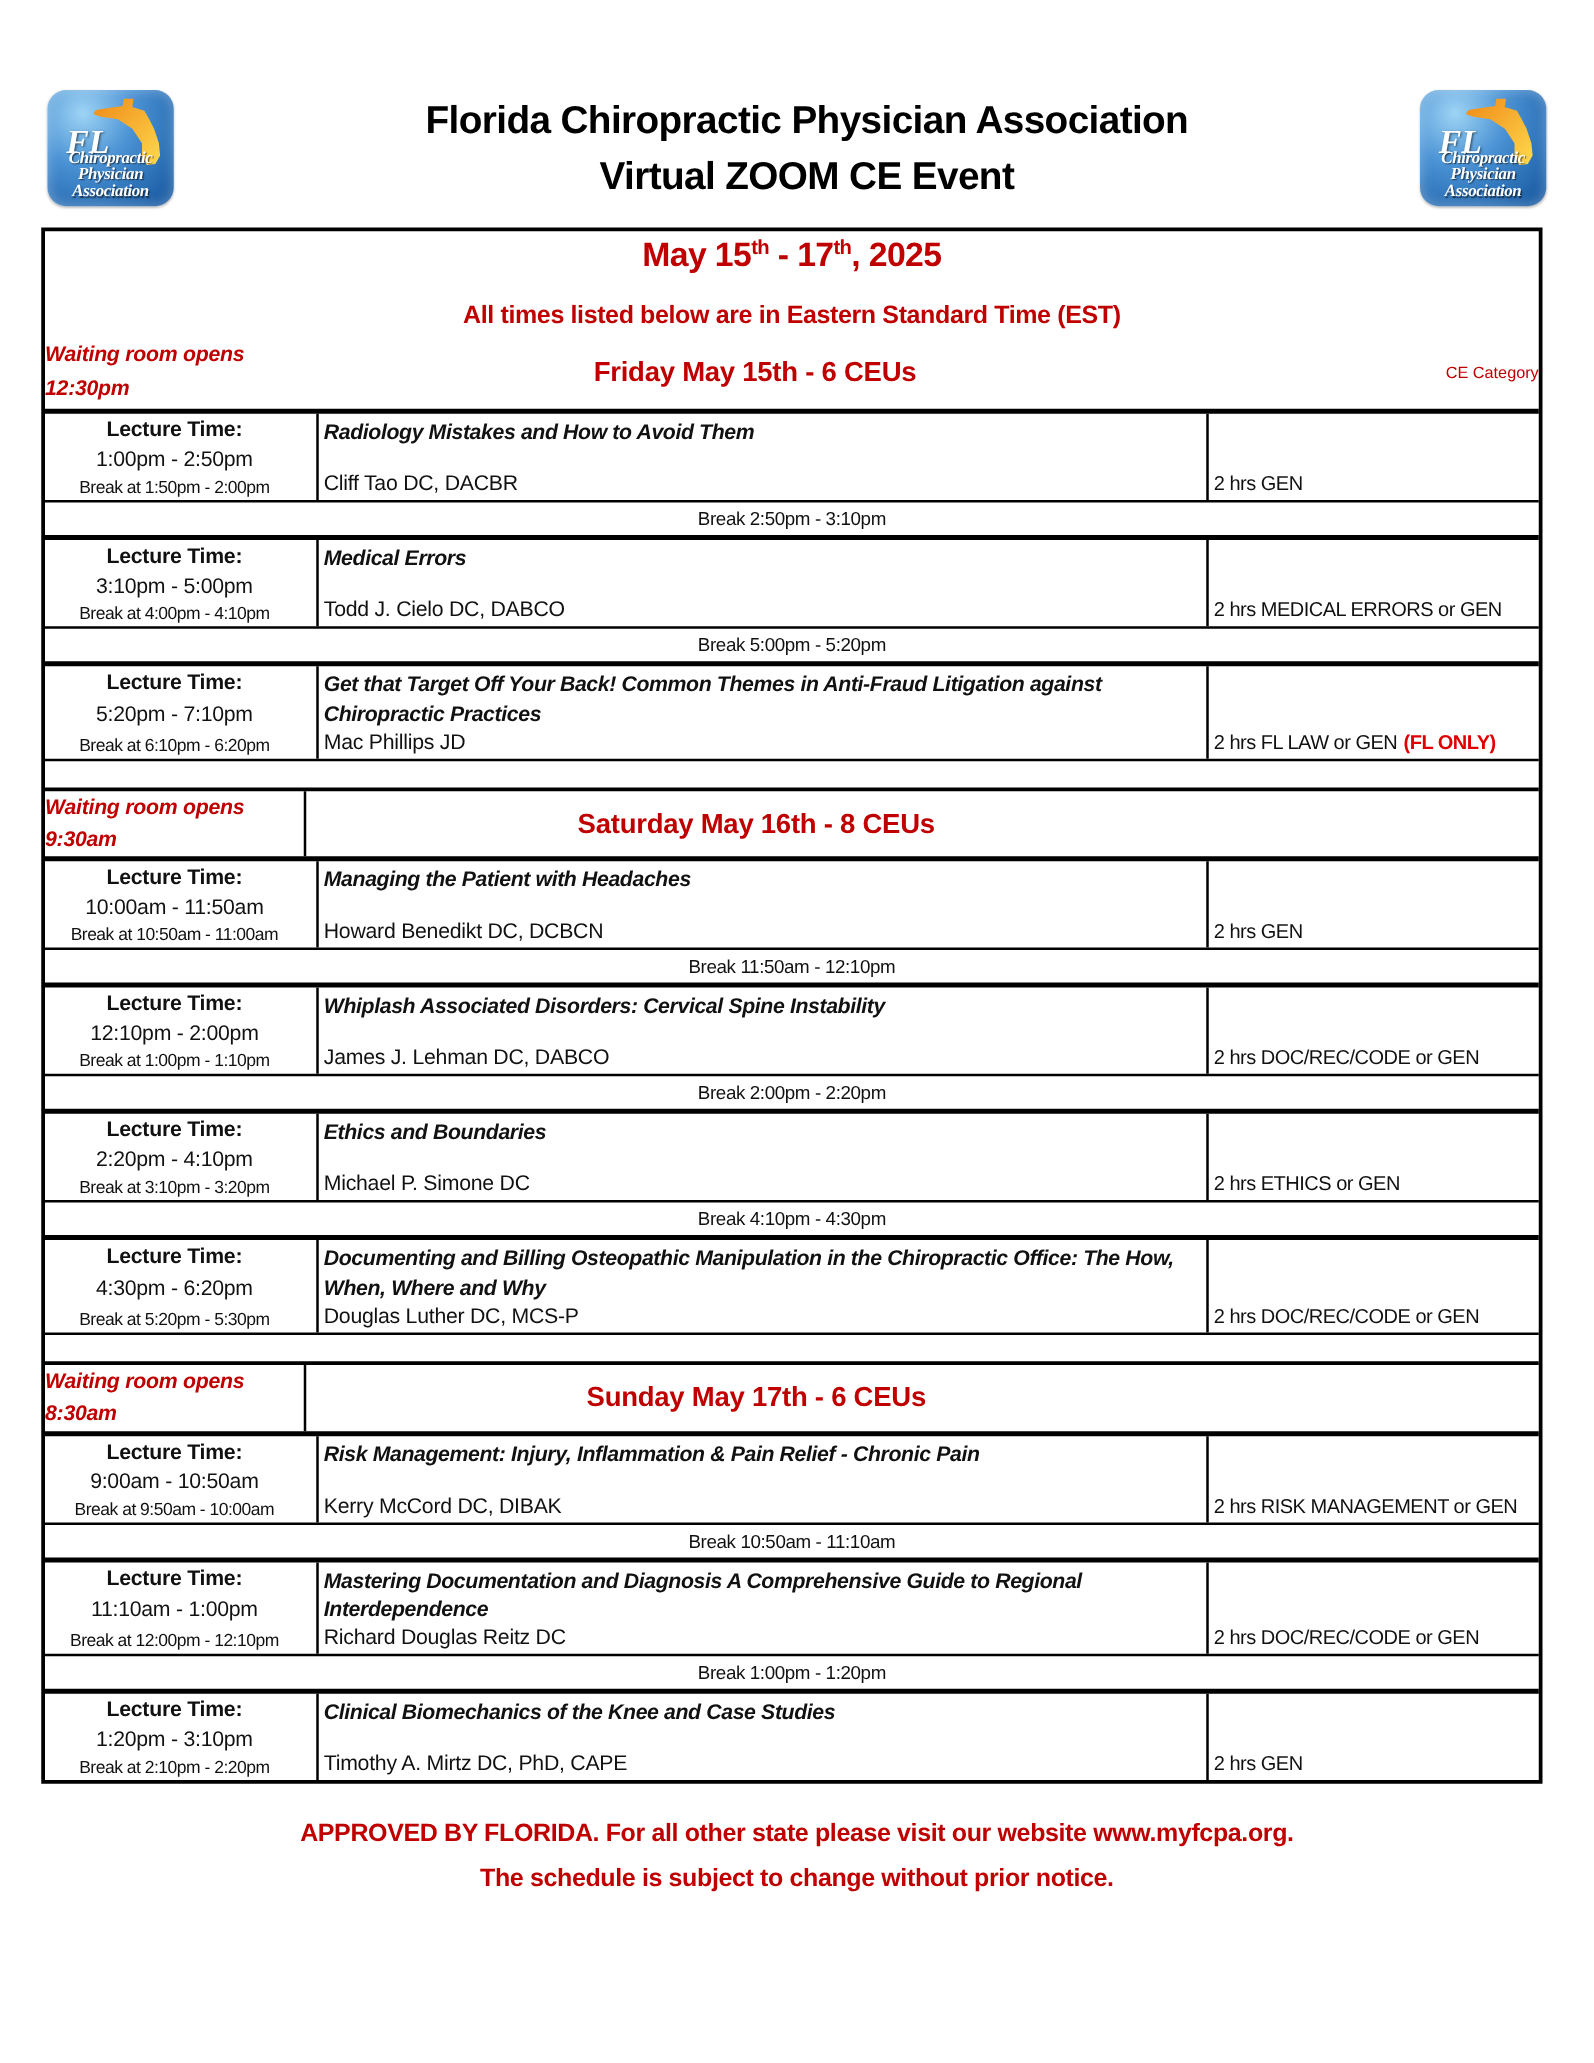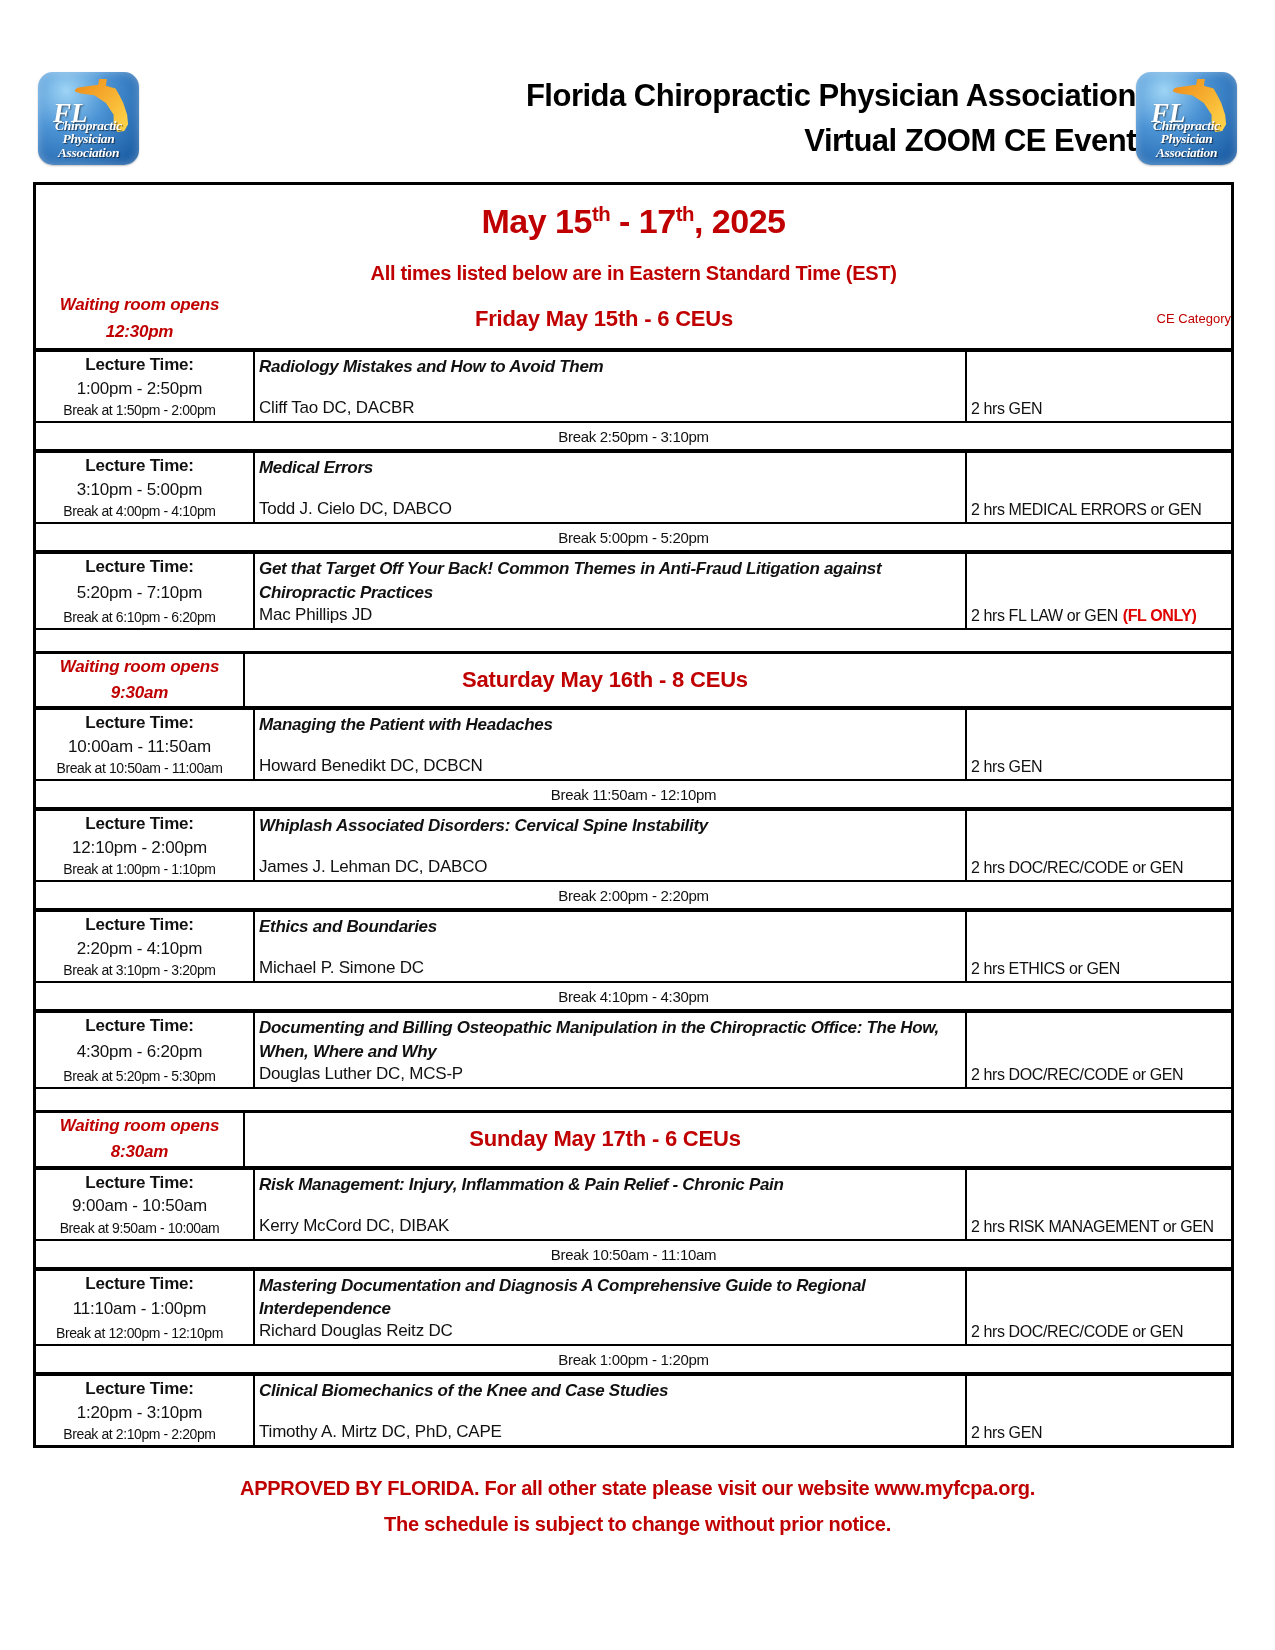--- a/index.html
+++ b/index.html
@@ -15,21 +15,21 @@
     background:#fff;color:var(--ink);
     font-family:"Liberation Sans", sans-serif;
     position:relative;overflow:hidden;
   }
 
   
   .masthead{
     display:flex;align-items:center;justify-content:space-between;
     padding:72px 38px 0 38px;
   }
-  .masthead-titles{flex:1;text-align:right;margin-left:16px;}
+  .masthead-titles{flex:1;text-align:center;margin-left:16px;}
   .masthead-title{
     font-size:31px;font-weight:bold;line-height:1.45;color:#000;
     letter-spacing:-0.5px;
   }
 
   
   .logo{
     position:relative;width:101px;height:93px;flex:0 0 auto;
     border-radius:15px;
     background:radial-gradient(circle at 28% 20%, #9ed4f5 0%, #4a92d4 40%, #11529b 100%);
@@ -50,37 +50,37 @@
     letter-spacing:-0.3px;
   }
 
   
   .box{
     width:1201px;margin:17px 0 0 33px;
     border:3px solid var(--border);
     background:#fff;
   }
   .date-title{
-    text-align:center;padding-top:17px;
-    font-size:34px;font-weight:bold;color:var(--red);
+    text-align:center;padding-top:4px;
+    font-size:27px;font-weight:bold;color:var(--red);
     letter-spacing:-0.5px;
   }
   .date-title sup{font-size:60%;}
   .tz-note{
     text-align:center;margin-top:21px;
     font-size:20px;font-weight:bold;color:var(--red);
     letter-spacing:-0.3px;
   }
 
   .grid3{display:grid;grid-template-columns:207px 1fr 266px;}
   .grid2{display:grid;grid-template-columns:207px 1fr;}
 
   .fri-header{min-height:59px;margin-top:4px;align-items:center;}
   .waiting{
-    text-align:center;font-size:17px;font-weight:bold;font-style:italic;
+    text-align:left;font-size:17px;font-weight:bold;font-style:italic;
     color:var(--red);line-height:1.55;letter-spacing:-0.2px;
   }
   .day-title{
     text-align:center;font-size:22px;font-weight:bold;color:var(--red);
     letter-spacing:-0.2px;
   }
   .ce-header{text-align:right;font-size:13px;font-weight:normal;color:var(--red);}
 
   .day-header{border-top:3px solid var(--border);min-height:55px;}
   .day-header .wr-cell{display:flex;flex-direction:column;justify-content:center;}

